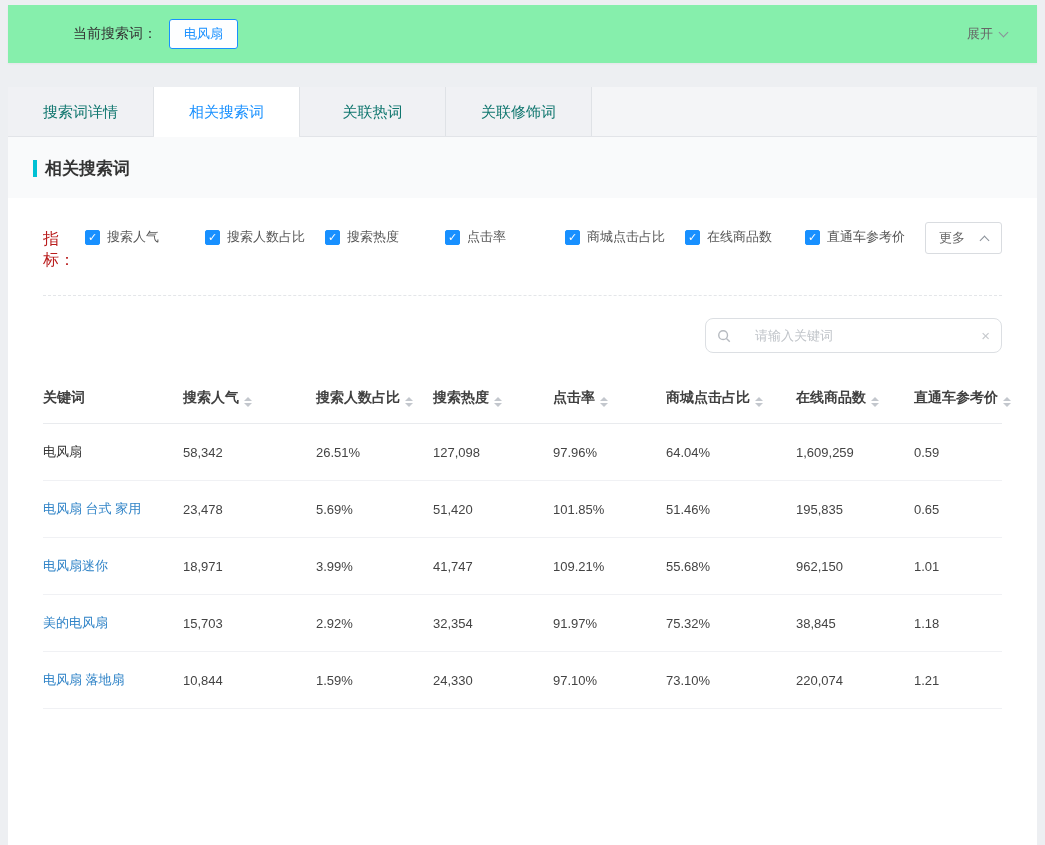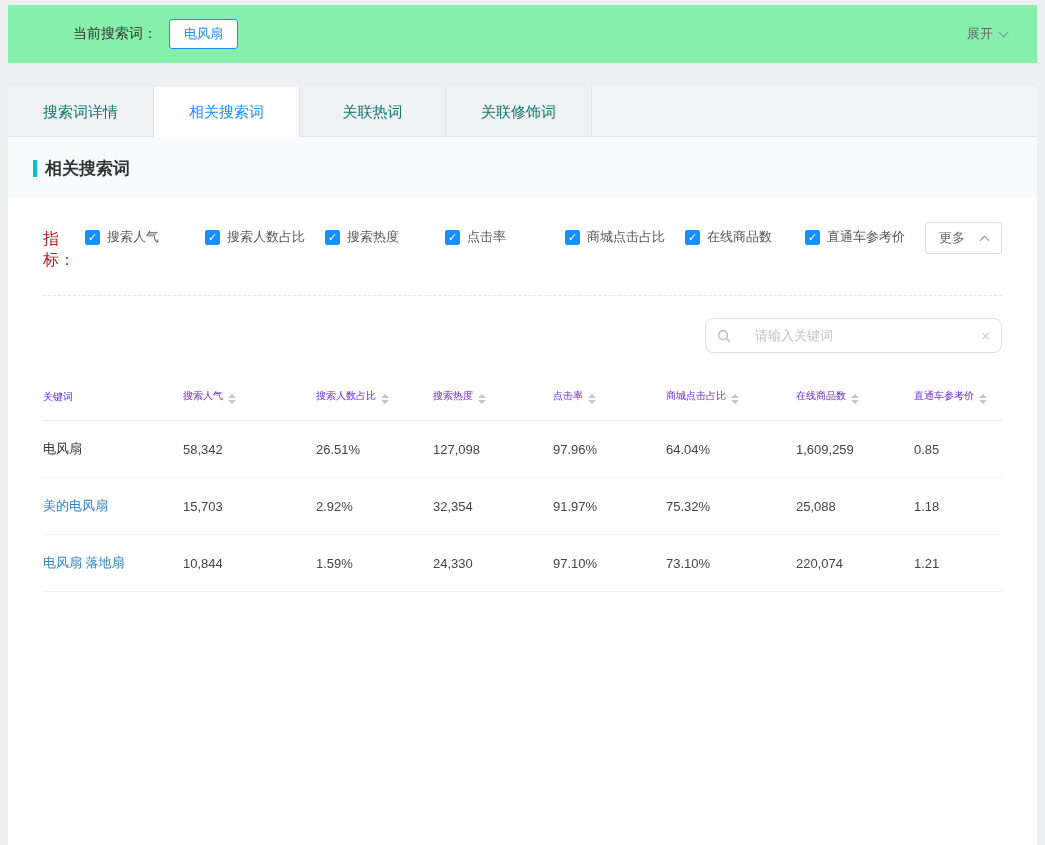--- a/index.html
+++ b/index.html
@@ -49,21 +49,21 @@
               display:flex; align-items:center; gap:16px; }
 
   .search-row { display:flex; justify-content:flex-end; padding:22px 35px 20px; }
   .search-box { width:297px; height:35px; border:1px solid #dcdfe3; border-radius:8px; background:#fff;
                 display:flex; align-items:center; padding:0 11px; gap:24px; }
   .search-input { border:none; outline:none; flex:1; font-size:13px; color:#333; font-family:inherit; background:transparent; }
   .search-input::placeholder { color:#c0c4c9; }
   .clear-x { color:#c6c9cd; font-size:15px; cursor:pointer; line-height:1; }
 
   .data-table { width:calc(100% - 70px); margin:2px 35px 0; border-collapse:collapse; table-layout:fixed; }
-  .data-table th { text-align:left; font-size:10px; font-weight:normal; color:#6d28d9;
+  .data-table th { text-align:left; font-size:14px; font-weight:bold; color:#404040;
                    padding:14px 0 16px; border-bottom:1px solid #e9ebee; white-space:nowrap; }
   .data-table td { font-size:13px; color:#444; padding:19px 0; border-bottom:1px solid #f0f1f4; white-space:nowrap; }
   td.kw { color:#333; }
   td.kw.link { color:var(--link-blue,#2f83c7); cursor:pointer; }
 
   .sort { display:inline-flex; flex-direction:column; gap:2px; margin-left:5px; vertical-align:1px; }
   .sort i { display:block; width:0; height:0; border-left:4px solid transparent; border-right:4px solid transparent; }
   .sort .s-up { border-bottom:4px solid #c3c7cd; }
   .sort .s-down { border-top:4px solid #c3c7cd; }
 </style>
@@ -192,30 +192,50 @@
       </thead>
       <tbody>
           <tr>
             <td class="kw">电风扇</td>
             <td>58,342</td>
             <td>26.51%</td>
             <td>127,098</td>
             <td>97.96%</td>
             <td>64.04%</td>
             <td>1,609,259</td>
-            <td>0.85</td>
+            <td>0.59</td>
+          </tr>
+          <tr>
+            <td class="kw link">电风扇 台式 家用</td>
+            <td>23,478</td>
+            <td>5.69%</td>
+            <td>51,420</td>
+            <td>101.85%</td>
+            <td>51.46%</td>
+            <td>195,835</td>
+            <td>0.65</td>
+          </tr>
+          <tr>
+            <td class="kw link">电风扇迷你</td>
+            <td>18,971</td>
+            <td>3.99%</td>
+            <td>41,747</td>
+            <td>109.21%</td>
+            <td>55.68%</td>
+            <td>962,150</td>
+            <td>1.01</td>
           </tr>
           <tr>
             <td class="kw link">美的电风扇</td>
             <td>15,703</td>
             <td>2.92%</td>
             <td>32,354</td>
             <td>91.97%</td>
             <td>75.32%</td>
-            <td>25,088</td>
+            <td>38,845</td>
             <td>1.18</td>
           </tr>
           <tr>
             <td class="kw link">电风扇 落地扇</td>
             <td>10,844</td>
             <td>1.59%</td>
             <td>24,330</td>
             <td>97.10%</td>
             <td>73.10%</td>
             <td>220,074</td>

